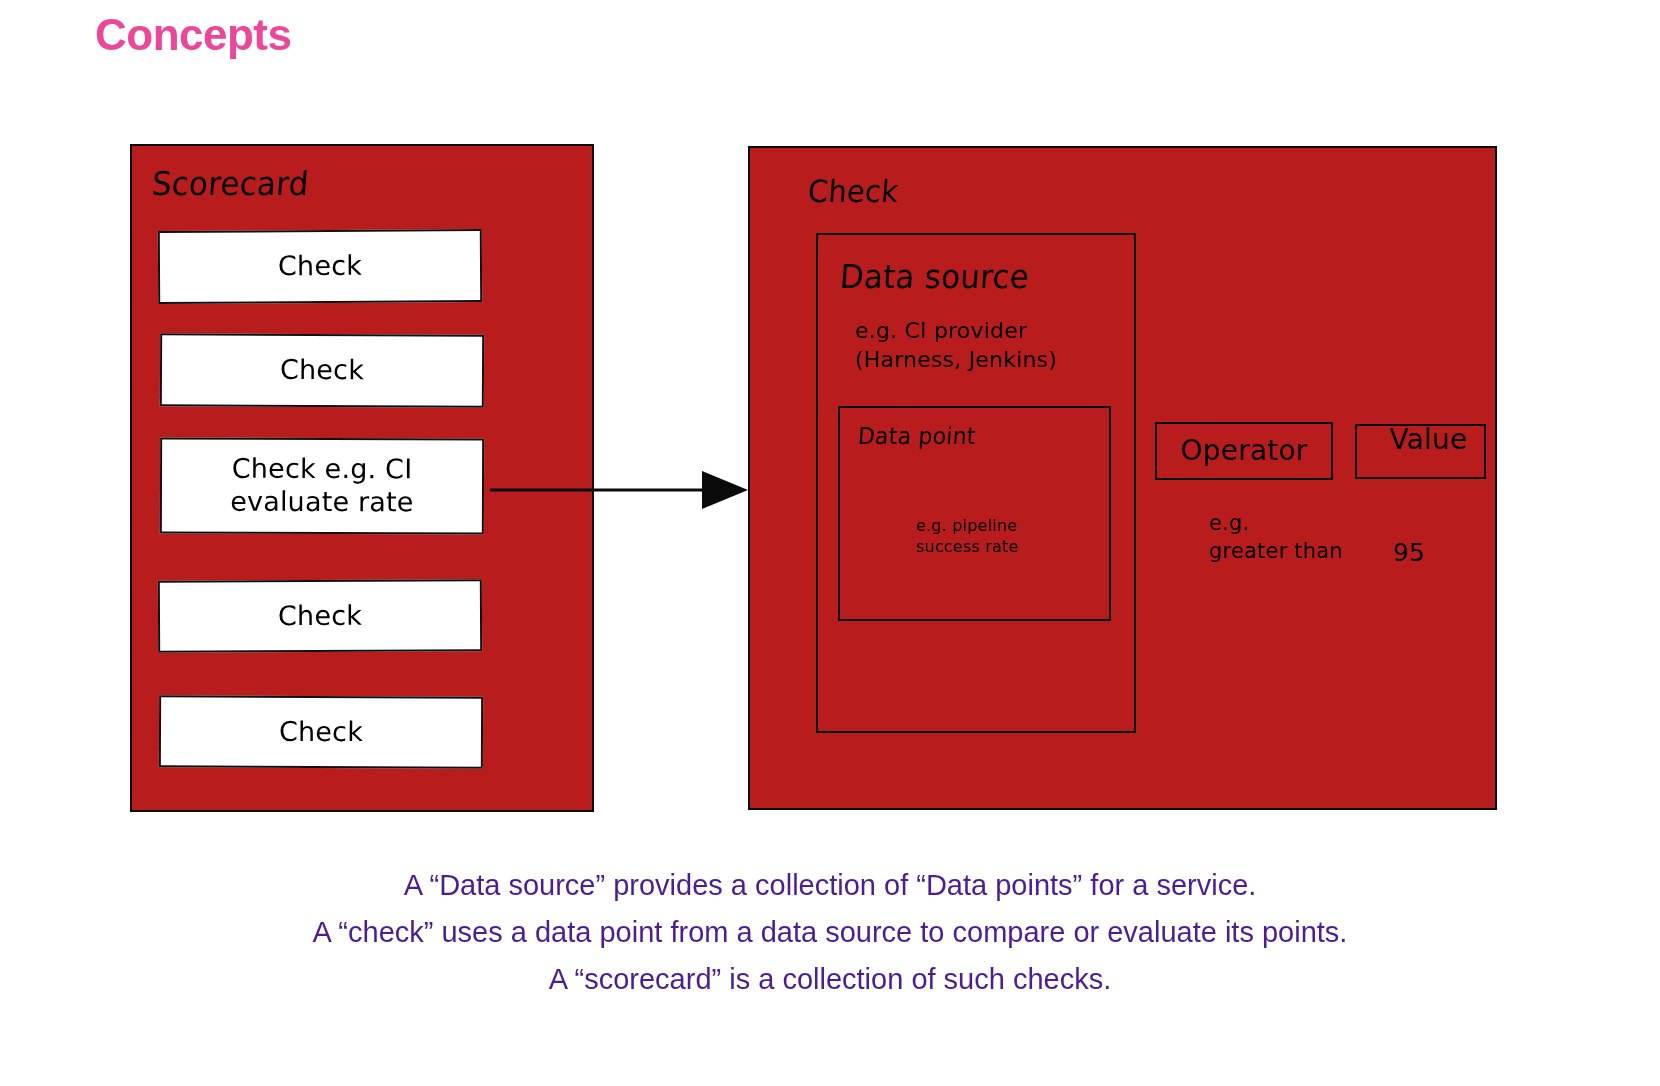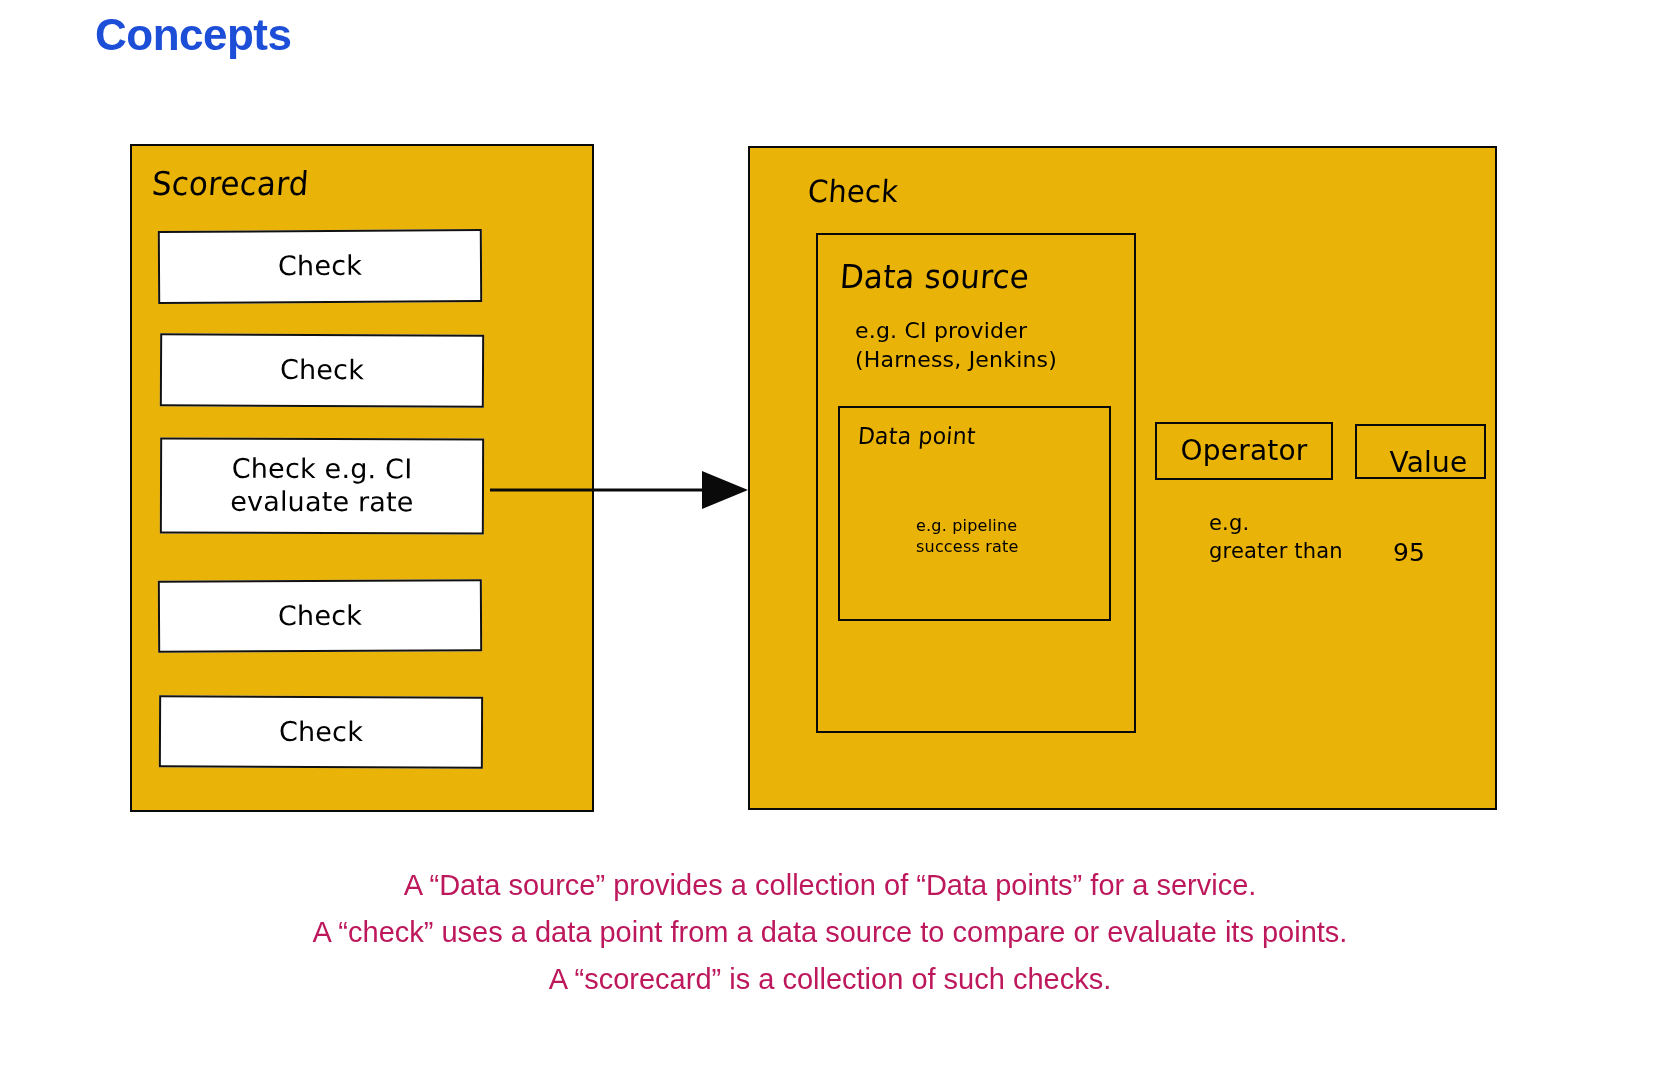--- a/index.html
+++ b/index.html
@@ -16,21 +16,21 @@
   }
 
   
   #page-title {
     position: absolute;
     left: 95px;
     top: 10px;
     font-family: "Liberation Sans", sans-serif;
     font-size: 44px;
     font-weight: bold;
-    color: #1d4ed8;
+    color: #ec4899;
     letter-spacing: -0.5px;
     line-height: 1.15;
   }
 
   
   .hand {
     font-family: "DejaVu Sans", sans-serif;
     color: #000000;
     font-weight: 400;
     letter-spacing: 0.2px;
@@ -43,21 +43,21 @@
   #diagram {
     position: absolute;
     left: 0;
     top: 0;
     width: 1660px;
     height: 880px;
   }
 
   .box {
     position: absolute;
-    background: #eab308;
+    background: #b91c1c;
     border: 2.2px solid #0a0a0a;
     box-sizing: border-box;
   }
 
   
   #scorecard-box {
     left: 130px; top: 144px;
     width: 464px; height: 668px;
     border-width: 2.4px;
   }
@@ -144,21 +144,21 @@
   #operator-note {
     position: absolute;
     left: 1209px; top: 509px;
     font-size: 21px; line-height: 1.35;
     white-space: pre-line;
   }
 
   #value-box {
     left: 1355px; top: 424px;
     width: 131px; height: 55px;
-    display: flex; align-items: flex-end; justify-content: center; padding-left: 16px;
+    display: flex; align-items: flex-start; justify-content: center; padding-left: 16px;
   }
   #value-box .label { font-size: 28px; line-height: 1; }
 
   #value-note {
     position: absolute;
     left: 1393px; top: 505px;
     font-size: 25px; line-height: 1;
     white-space: nowrap;
     margin-top: 35px;
   }
@@ -173,21 +173,21 @@
     overflow: visible;
   }
 
   
   #caption {
     position: absolute;
     left: 0;
     top: 862px;
     width: 1660px;
     text-align: center;
-    color: #be185d;
+    color: #4c1d95;
     font-family: "Liberation Sans", sans-serif;
     font-size: 29px;
     line-height: 1.62;
   }
   #caption .cap-line { display: block; }
 </style>
 </head>
 <body>
 
 <div id="page-title">Concepts</div>

